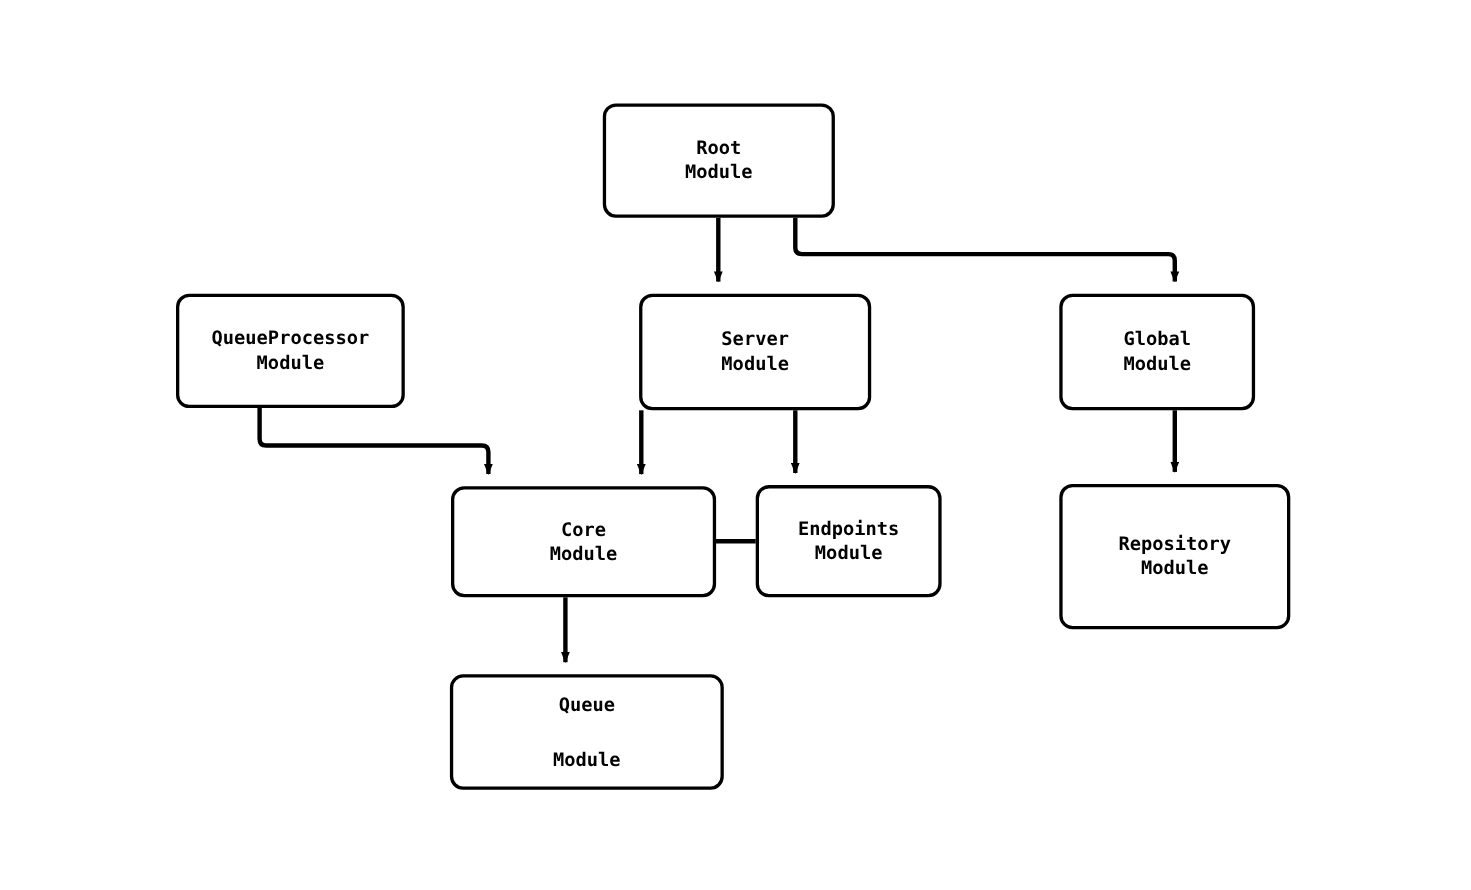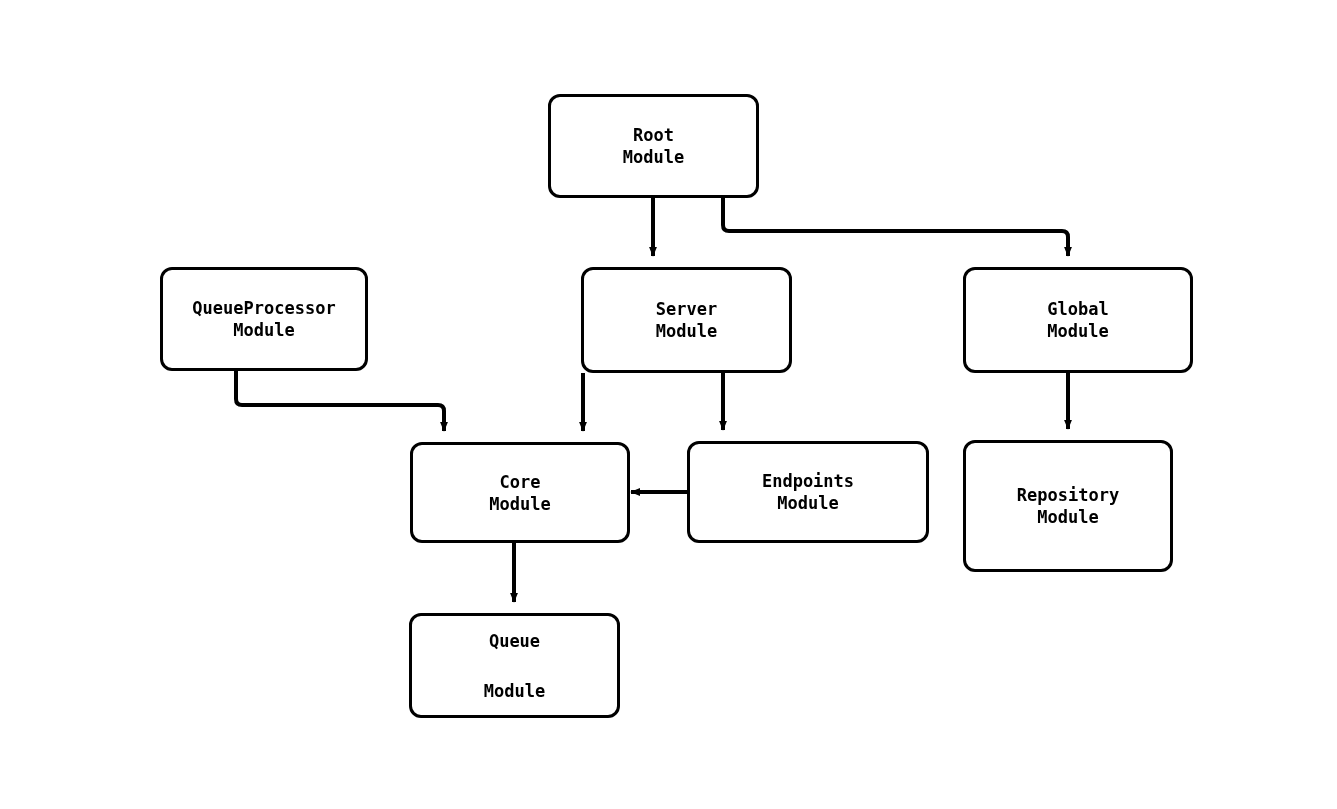--- a/index.html
+++ b/index.html
@@ -86,38 +86,38 @@
   <div class="node" style="left:133px; top:267px; width:208px; height:104px;margin-left:27px;">
     <span class="node-label">QueueProcessor</span>
     <span class="node-label">Module</span>
   </div>
 
   <div class="node" style="left:548px; top:267px; width:211px; height:106px;margin-left:33px;">
     <span class="node-label">Server</span>
     <span class="node-label">Module</span>
   </div>
 
-  <div class="node" style="left:963px; top:267px; width:230px; height:106px;">
+  <div class="node" style="left:963px; top:267px; width:178px; height:106px;">
     <span class="node-label">Global</span>
     <span class="node-label">Module</span>
   </div>
 
-  <div class="node" style="left:410px; top:442px; width:220px; height:101px;">
+  <div class="node" style="left:410px; top:442px; width:241px; height:101px;">
     <span class="node-label">Core</span>
     <span class="node-label">Module</span>
   </div>
 
-  <div class="node" style="left:687px; top:441px; width:242px; height:102px;">
+  <div class="node" style="left:687px; top:441px; width:169px; height:102px;">
     <span class="node-label">Endpoints</span>
     <span class="node-label">Module</span>
   </div>
 
   <div class="node" style="left:963px; top:440px; width:210px; height:132px;">
     <span class="node-label">Repository</span>
     <span class="node-label">Module</span>
   </div>
 
-  <div class="node" style="left:409px; top:613px; width:211px; height:105px;gap:28px;">
+  <div class="node" style="left:409px; top:613px; width:249px; height:105px;gap:28px;">
     <span class="node-label">Queue</span>
     <span class="node-label">Module</span>
   </div>
 
 </div>
 
 </body></html>

